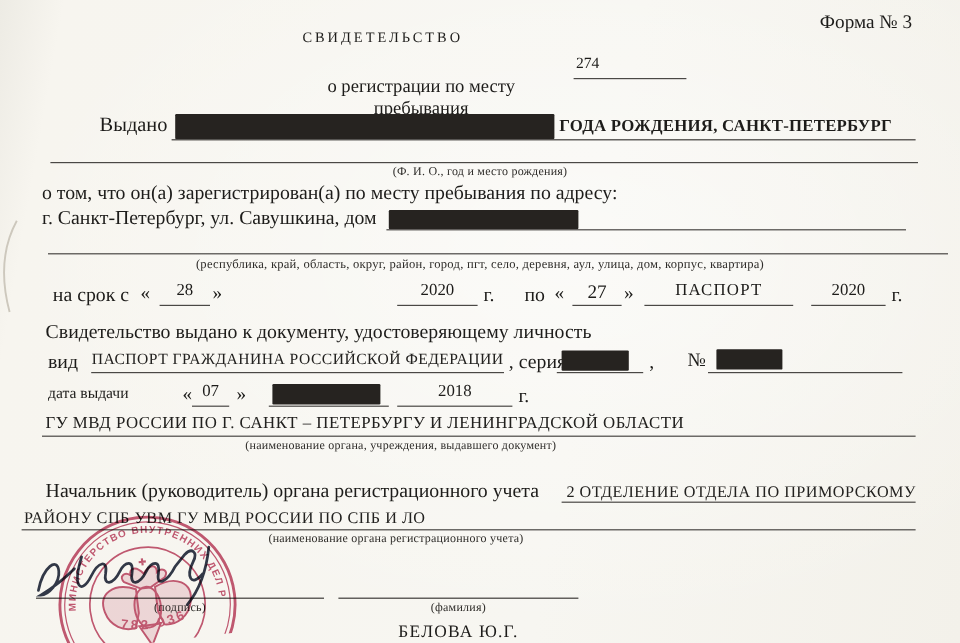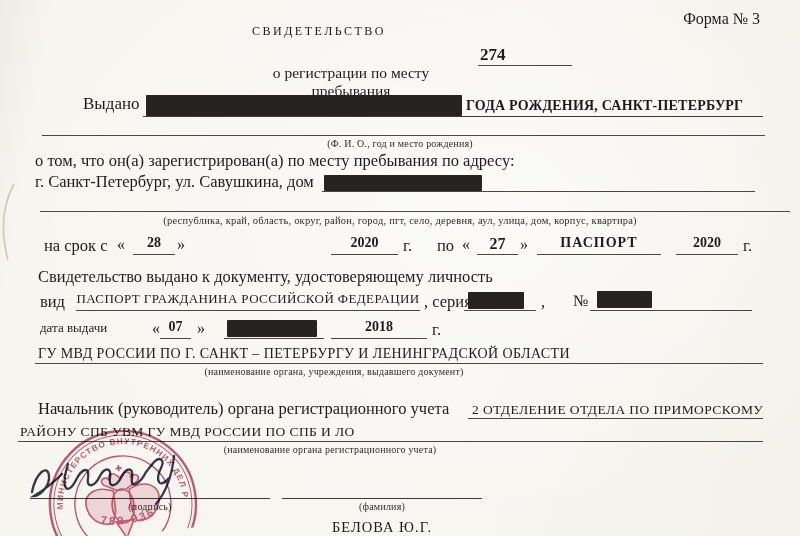--- a/index.html
+++ b/index.html
@@ -10,34 +10,34 @@
       linear-gradient(100deg,#edebe4 0%,#f7f5ef 6%,#f7f6f1 60%,#f3f1ea 100%);
     font-family:"Liberation Serif","DejaVu Serif",serif;
     color:#1d1c1a;
   }
   .abs{position:absolute;}
   .body-t{font-size:17px;}
   .cap{font-size:10px;color:#2f2d2a;letter-spacing:.2px;}
   .uline{border-bottom:1px solid #4a4845;}
   .uline2{border-bottom:1.4px solid #3d3b38;}
   .redact{background:#262320;border-radius:1px;}
-  .fillb{font-weight:bold;text-align:center;}
+  .fillb{font-weight:normal;text-align:center;}
   .capsfill{font-size:13.5px;letter-spacing:.4px;color:#22211f;}
   .ctr{text-align:center;}
   svg{display:block;}
 </style>
 </head>
 <body>
 
 <div id="paper">
 
   <div class="abs" style="top:10px;right:40px;font-size:16px;">Форма № 3</div>
 
   <div class="abs" style="left:252px;top:24px;font-size:12px;letter-spacing:2.5px;">СВИДЕТЕЛЬСТВО</div>
-  <div class="abs uline" style="left:478px;top:45px;width:92px;height:20px;font-size:17px;padding-left:2px;font-weight:bold;">274</div>
+  <div class="abs uline" style="left:478px;top:45px;width:92px;height:20px;font-size:13px;padding-left:2px;">274</div>
   <div class="abs" style="left:240px;top:64px;width:222px;font-size:15.5px;text-align:center;">о регистрации по месту пребывания</div>
 
   <div class="abs body-t" style="left:83px;top:94px;">Выдано</div>
   <div class="abs redact" style="left:146px;top:95px;width:316px;height:21px;"></div>
   <div class="abs" style="left:466px;top:98px;font-size:14px;font-weight:bold;letter-spacing:.2px;">ГОДА РОЖДЕНИЯ, САНКТ-ПЕТЕРБУРГ</div>
   <div class="abs uline2" style="left:143px;top:94px;width:620px;height:22px;"></div>
 
   <div class="abs uline" style="left:42px;top:115px;width:723px;height:20px;"></div>
   <div class="abs cap ctr" style="left:0;top:138px;width:800px;">(Ф. И. О., год и место рождения)</div>
 

